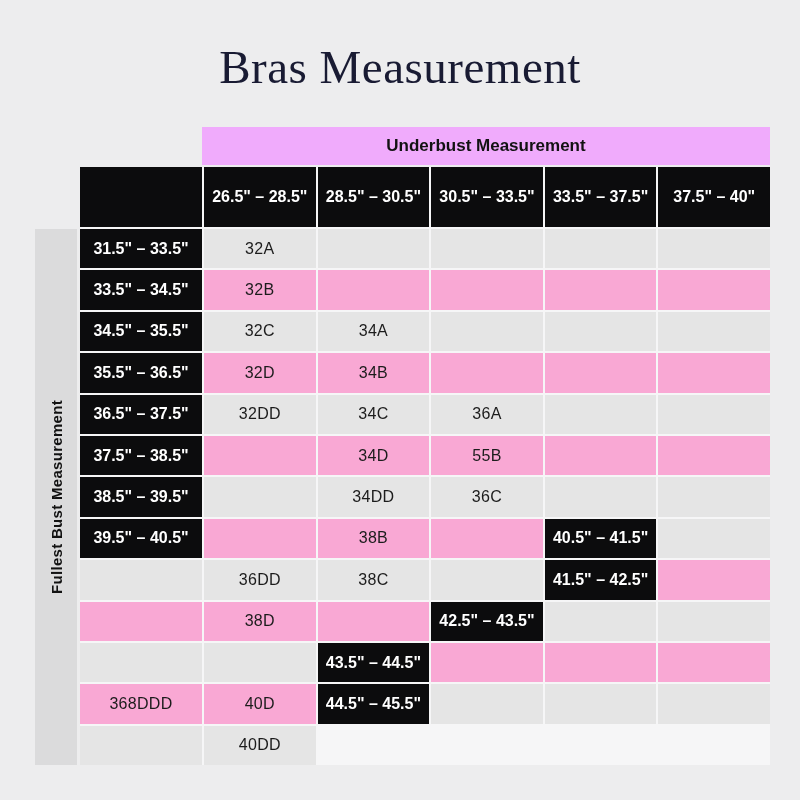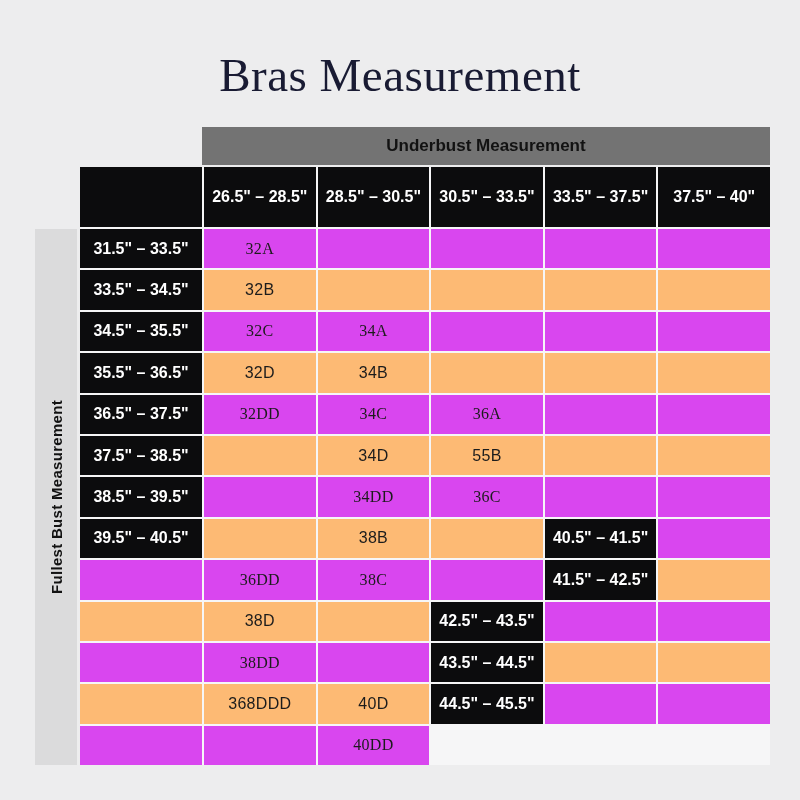--- a/index.html
+++ b/index.html
@@ -14,37 +14,37 @@
     font-family: "Liberation Sans", sans-serif;
     overflow: hidden;
   }
 
   
   .page-title {
     position: absolute;
     left: 0;
     right: 0;
     top: 36px;
-    margin: 12px;
+    margin: 4px;
     text-align: center;
     font-family: "Liberation Serif", serif;
     font-weight: 500;
     font-size: 47px;
     letter-spacing: 0.5px;
     color: #191b33;
   }
 
   
   .col-group-band {
     position: absolute;
     left: 202px;
     top: 127px;
     width: 568px;
     height: 38px;
-    background: #737373;
+    background: #f0abfc;
     display: flex;
     align-items: center;
     justify-content: center;
     font-weight: bold;
     font-size: 17px;
     color: #121212;
   }
 
   
   .row-group-band {
@@ -93,22 +93,22 @@
     white-space: nowrap;
   }
   .corner {
     background: #0c0c0d;
   }
   .cell {
     font-size: 16px;
     color: #1c1c1c;
     letter-spacing: 0.3px;
   }
-  .cell-dark { background: #d946ef; font-family: Liberation Serif, serif; }
-  .cell-light { background: #fdba74; }
+  .cell-dark { background: #e5e5e5; }
+  .cell-light { background: #f9a8d4; }
 </style>
 </head>
 <body>
 
 <h1 class="page-title">Bras Measurement</h1>
 
 <div class="col-group-band">
   <span>Underbust Measurement</span>
 </div>
 
@@ -177,21 +177,20 @@
     <div class="cell cell-dark"></div>
     <div class="hdr">41.5" – 42.5"</div>
     <div class="cell cell-light"></div>
     <div class="cell cell-light"></div>
     <div class="cell cell-light">38D</div>
     <div class="cell cell-light"></div>
     <div class="hdr">42.5" – 43.5"</div>
     <div class="cell cell-dark"></div>
     <div class="cell cell-dark"></div>
     <div class="cell cell-dark"></div>
-    <div class="cell cell-dark">38DD</div>
     <div class="cell cell-dark"></div>
     <div class="hdr">43.5" – 44.5"</div>
     <div class="cell cell-light"></div>
     <div class="cell cell-light"></div>
     <div class="cell cell-light"></div>
     <div class="cell cell-light">368DDD</div>
     <div class="cell cell-light">40D</div>
     <div class="hdr">44.5" – 45.5"</div>
     <div class="cell cell-dark"></div>
     <div class="cell cell-dark"></div>

